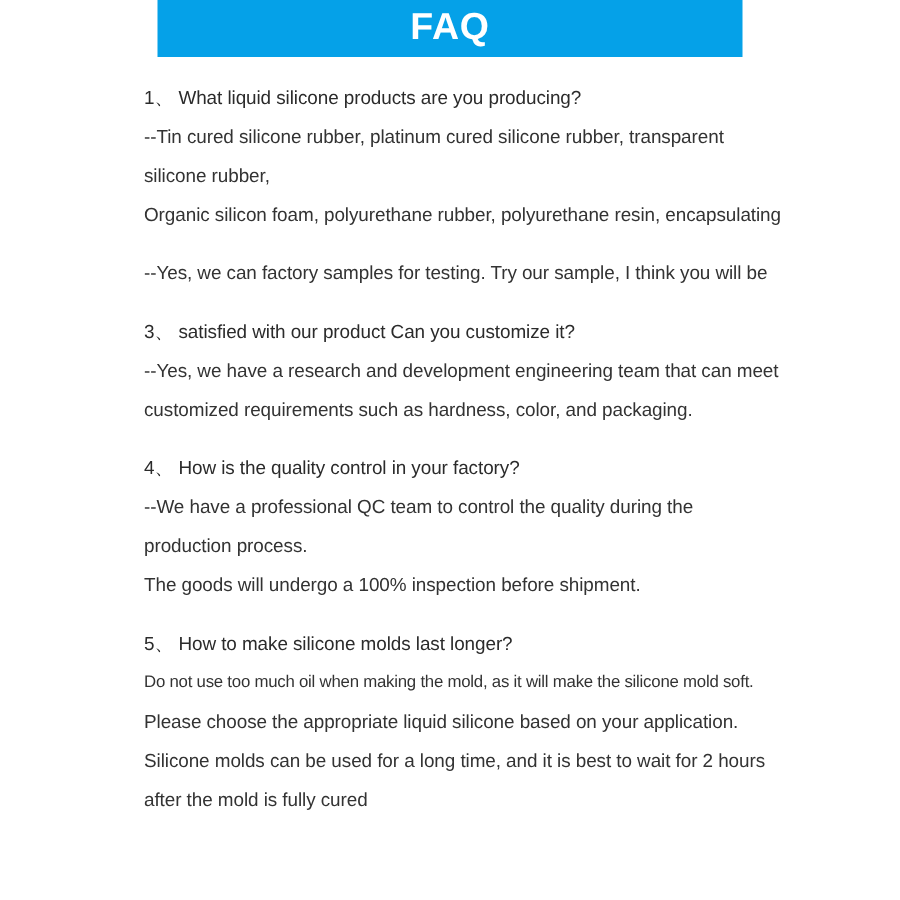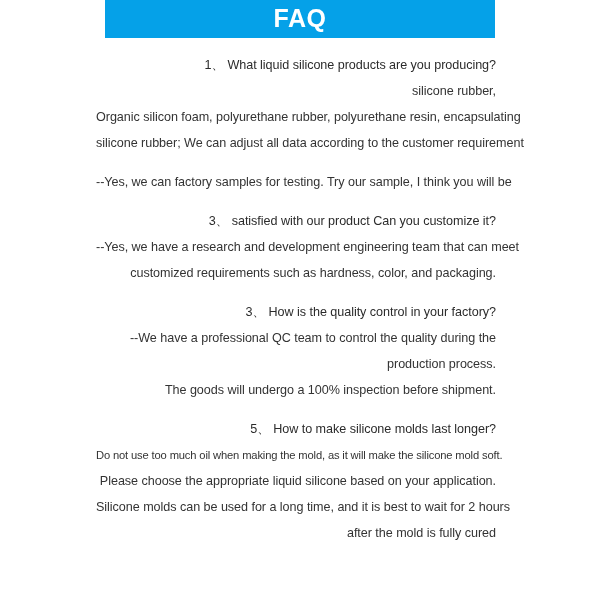--- a/index.html
+++ b/index.html
@@ -11,21 +11,20 @@
     height: 600px;
     background: #ffffff;
     font-family: "Liberation Sans", sans-serif;
     overflow: hidden;
   }
   .page {
     position: relative;
     width: 512px;
     height: 600px;
     background: #ffffff;
-    text-align: right;
   }
   .header-bar {
     position: absolute;
     left: 105px;
     top: 0;
     width: 390px;
     height: 38px;
     background: #05a1e8;
     display: flex;
     align-items: center;
@@ -74,37 +73,37 @@
 <div class="page">
 
   <div class="header-bar">
     <div class="header-title">FAQ</div>
   </div>
 
   <div class="content">
 
     <div class="qa-block">
       <div class="line question">1、 What liquid silicone products are you producing?</div>
+      <div class="line">--Tin cured silicone rubber, platinum cured silicone rubber, transparent</div>
       <div class="line">silicone rubber,</div>
       <div class="line">Organic silicon foam, polyurethane rubber, polyurethane resin, encapsulating</div>
-      <div class="line">silicone rubber; We can adjust all data according to the customer requirement</div>
     </div>
 
     <div class="qa-block">
       <div class="line">--Yes, we can factory samples for testing. Try our sample, I think you will be</div>
     </div>
 
     <div class="qa-block">
       <div class="line question">3、 satisfied with our product Can you customize it?</div>
       <div class="line">--Yes, we have a research and development engineering team that can meet</div>
       <div class="line">customized requirements such as hardness, color, and packaging.</div>
     </div>
 
     <div class="qa-block">
-      <div class="line question">3、 How is the quality control in your factory?</div>
+      <div class="line question">4、 How is the quality control in your factory?</div>
       <div class="line">--We have a professional QC team to control the quality during the</div>
       <div class="line">production process.</div>
       <div class="line">The goods will undergo a 100% inspection before shipment.</div>
     </div>
 
     <div class="qa-block">
       <div class="line question">5、 How to make silicone molds last longer?</div>
       <div class="line small">Do not use too much oil when making the mold, as it will make the silicone mold soft.</div>
       <div class="line">Please choose the appropriate liquid silicone based on your application.</div>
       <div class="line">Silicone molds can be used for a long time, and it is best to wait for 2 hours</div>

